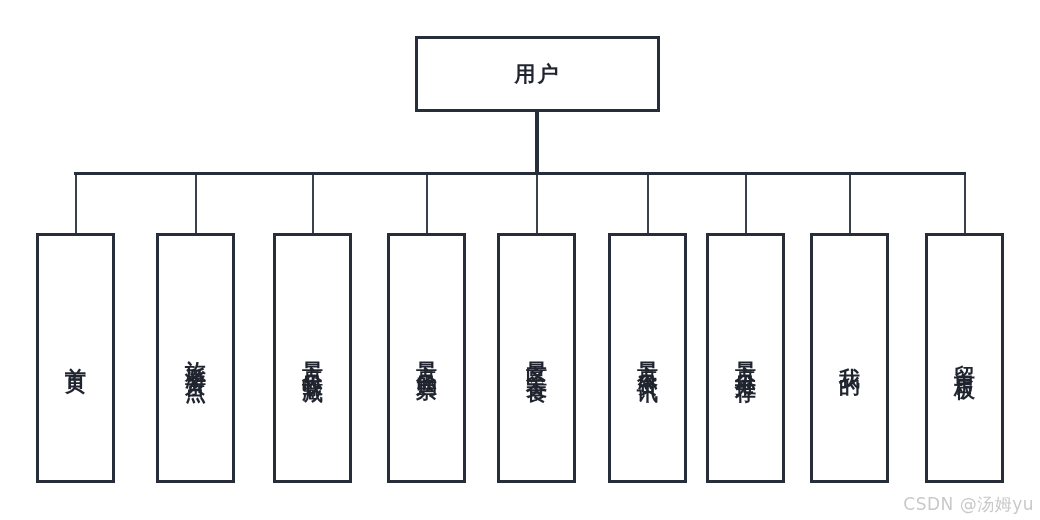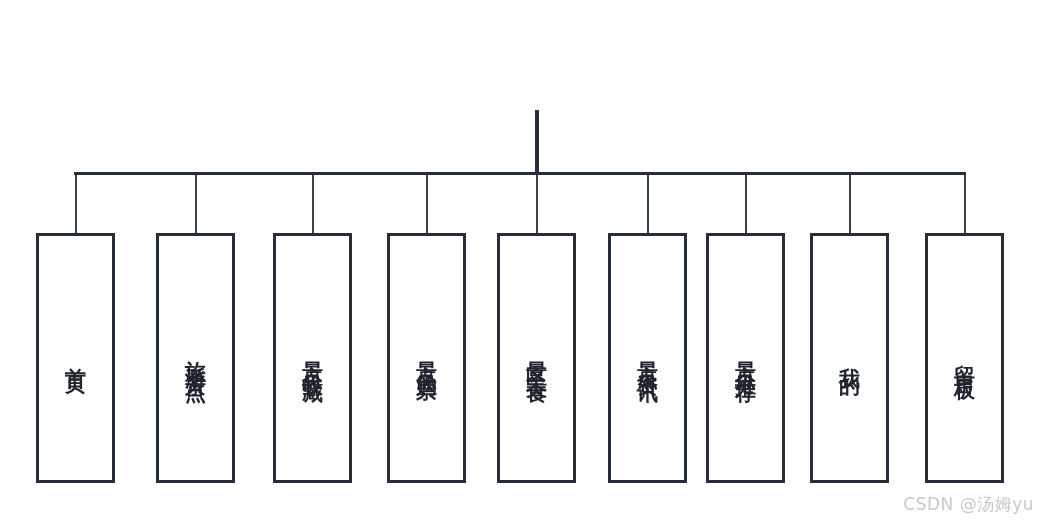--- a/index.html
+++ b/index.html
@@ -86,20 +86,21 @@
     color: #c9c9c9;
     letter-spacing: 0.5px;
     margin-top: 39px;
   }
 </style>
 </head>
 <body>
 
 <div class="canvas">
 
+  <div class="root-box">用户</div>
 
   <div class="trunk"></div>
   <div class="hline"></div>
 
   <div class="connectors">
     <div class="drop"></div>
     <div class="drop"></div>
     <div class="drop"></div>
     <div class="drop"></div>
     <div class="drop"></div>

